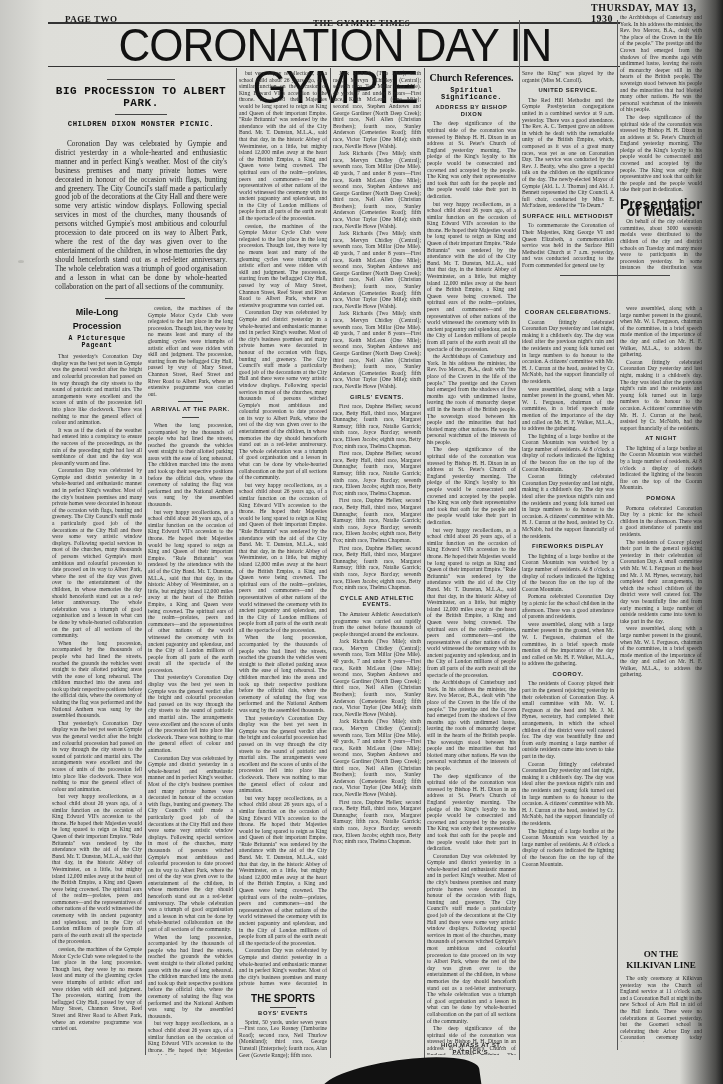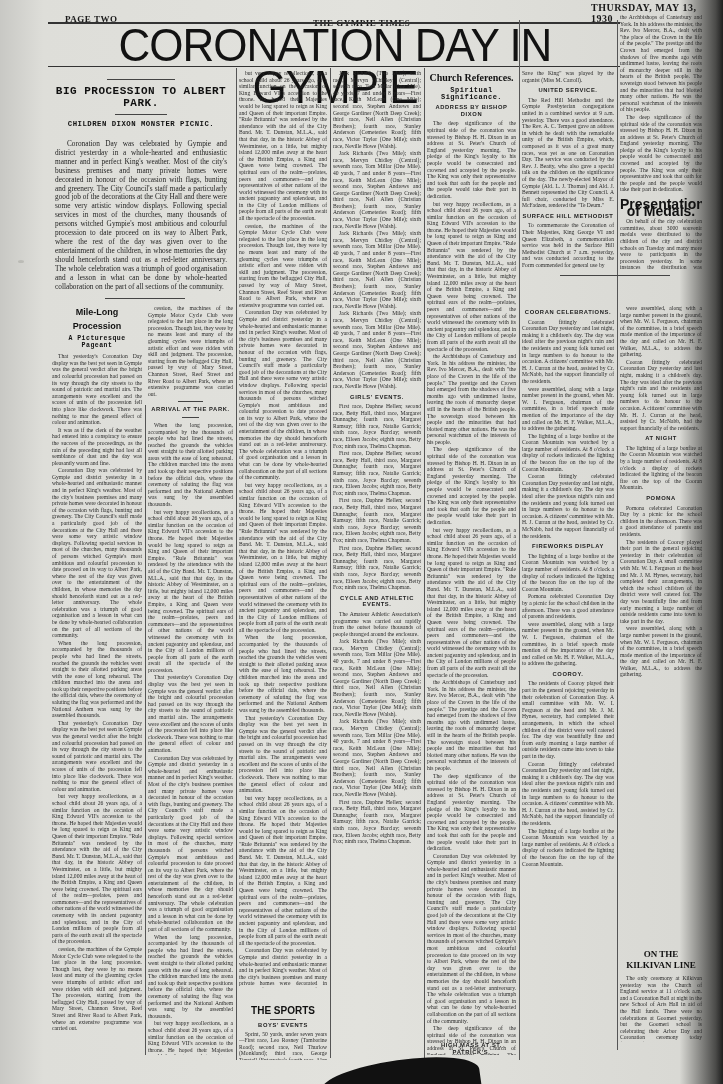--- a/index.html
+++ b/index.html
@@ -109,21 +109,21 @@
     <p>cession, the machines of the Gympie Motor Cycle Club were relegated to the last place in the long procession. Though last, they were by no means least and many of the gleaming cycles were triumphs of artistic effort and were ridden with skill and judgment. The procession, starting from the beflagged City Hall, passed by way of Mary Street, Channon Street, Reef Street and River Road to Albert Park, where an extensive programme was carried out.</p>
     <p>Coronation Day was celebrated by Gympie and district yesterday in a whole-hearted and enthusiastic manner and in perfect King's weather. Most of the city's business premises and many private homes were decorated in honour of the occasion with flags, bunting and greenery. The City Council's staff made a particularly good job of the decorations at the City Hall and there were some very artistic window displays. Following special services in most of the churches, many thousands of persons witched Gympie's most ambitious and colourful procession to date proceed on its way to Albert Park, where the rest of the day was given over to the entertainment of the children, in whose memories the day should henceforth stand out as a red-letter anniversary. The whole celebration was a triumph of good organisation and a lesson in what can be done by whole-hearted collaboration on the part of all sections of the community.</p>
     <p>but very happy recollections, as a school child about 26 years ago, of a similar function on the occasion of King Edward VII's accession to the throne. He hoped their Majesties would be long spared to reign as King and Queen of their important Empire. "Rule Britannia" was rendered by the attendance with the aid of the City Band. Mr. T. Dunstan, M.L.A., said that that day, in the historic Abbey of Westminster, on a little, but mighty island 12,000 miles away at the heart of the British Empire, a King and Queen were being crowned. The spiritual ears of the realm—prelates, peers and commoners—and the representatives of other nations of the world witnessed the ceremony with its ancient pageantry and splendour, and in the City of London millions of people from all parts of the earth await all the spectacle of the procession.</p>
     <p>When the long procession, accompanied by the thousands of people who had lined the streets, reached the grounds the vehicles went straight to their allotted parking areas with the ease of long rehearsal. The children marched into the arena and took up their respective positions before the official dais, where the ceremony of saluting the flag was performed and the National Anthem was sung by the assembled thousands.</p>
     <p>That yesterday's Coronation Day display was the best yet seen in Gympie was the general verdict after the bright and colourful procession had passed on its way through the city streets to the sound of patriotic and martial airs. The arrangements were excellent and the scores of units of the procession fell into place like clockwork. There was nothing to mar the general effect of colour and animation.</p>
     <p>but very happy recollections, as a school child about 26 years ago, of a similar function on the occasion of King Edward VII's accession to the throne. He hoped their Majesties would be long spared to reign as King and Queen of their important Empire. "Rule Britannia" was rendered by the attendance with the aid of the City Band. Mr. T. Dunstan, M.L.A., said that that day, in the historic Abbey of Westminster, on a little, but mighty island 12,000 miles away at the heart of the British Empire, a King and Queen were being crowned. The spiritual ears of the realm—prelates, peers and commoners—and the representatives of other nations of the world witnessed the ceremony with its ancient pageantry and splendour, and in the City of London millions of people from all parts of the earth await all the spectacle of the procession.</p>
     <p>Coronation Day was celebrated by Gympie and district yesterday in a whole-hearted and enthusiastic manner and in perfect King's weather. Most of the city's business premises and many private homes were decorated in honour of the occasion with flags, bunting and greenery. The City Council's staff made a particularly good job of the decorations at the City Hall and there were some very artistic window displays. Following special services in most of the churches, many thousands of persons witched Gympie's most ambitious and colourful procession to date proceed on its way to Albert Park, where the rest of the day was given over to the entertainment of the children, in whose memories the day should henceforth stand out as a red-letter anniversary. The whole celebration was a triumph of good organisation and a lesson in what can be done by whole-hearted collaboration on the part of all sections of the community.</p>
   </div>
 
   <div class="col" style="left:239px;top:990px;width:88px;height:70px;">
-    <div class="head-big" style="font-size:10px;line-height:12px;margin-top:15px;">THE SPORTS</div>
+    <div class="head-big" style="font-size:10px;line-height:12px;margin-top:3px;">THE SPORTS</div>
     <div class="divider" style="width:30%;margin:2px auto;"></div>
     <div class="small-caps" style="margin:2px 0;">BOYS' EVENTS</div>
     <p>Sprint, 50 yards, under seven years—First race, Leo Rosney (Tamborine Road); second race, Neil Thurlow (Monkland); third race, George Tunstall (Enterprise); fourth race, Alan Geer (Gowrie Range); fifth race.</p>
   </div>
 
   <div class="col" style="left:333px;top:70px;width:88px;height:985px;">
     <p>Jack Richards (Two Mile); sixth race, Mervyn Chidley (Central); seventh race, Tom Millar (One Mile). 40 yards, 7 and under 8 years—First race, Keith McLean (One Mile); second race, Stephen Andrews and George Gardiner (North Deep Creek); third race, Neil Allen (Christian Brothers); fourth race, Stanley Anderson (Cemeteries Road); fifth race, Victor Taylor (One Mile); sixth race, Neville Howe (Walsh).</p>
     <p>Jack Richards (Two Mile); sixth race, Mervyn Chidley (Central); seventh race, Tom Millar (One Mile). 40 yards, 7 and under 8 years—First race, Keith McLean (One Mile); second race, Stephen Andrews and George Gardiner (North Deep Creek); third race, Neil Allen (Christian Brothers); fourth race, Stanley Anderson (Cemeteries Road); fifth race, Victor Taylor (One Mile); sixth race, Neville Howe (Walsh).</p>
     <p>Jack Richards (Two Mile); sixth race, Mervyn Chidley (Central); seventh race, Tom Millar (One Mile). 40 yards, 7 and under 8 years—First race, Keith McLean (One Mile); second race, Stephen Andrews and George Gardiner (North Deep Creek); third race, Neil Allen (Christian Brothers); fourth race, Stanley Anderson (Cemeteries Road); fifth race, Victor Taylor (One Mile); sixth race, Neville Howe (Walsh).</p>
     <p>Jack Richards (Two Mile); sixth race, Mervyn Chidley (Central); seventh race, Tom Millar (One Mile). 40 yards, 7 and under 8 years—First race, Keith McLean (One Mile); second race, Stephen Andrews and George Gardiner (North Deep Creek); third race, Neil Allen (Christian Brothers); fourth race, Stanley Anderson (Cemeteries Road); fifth race, Victor Taylor (One Mile); sixth race, Neville Howe (Walsh).</p>

